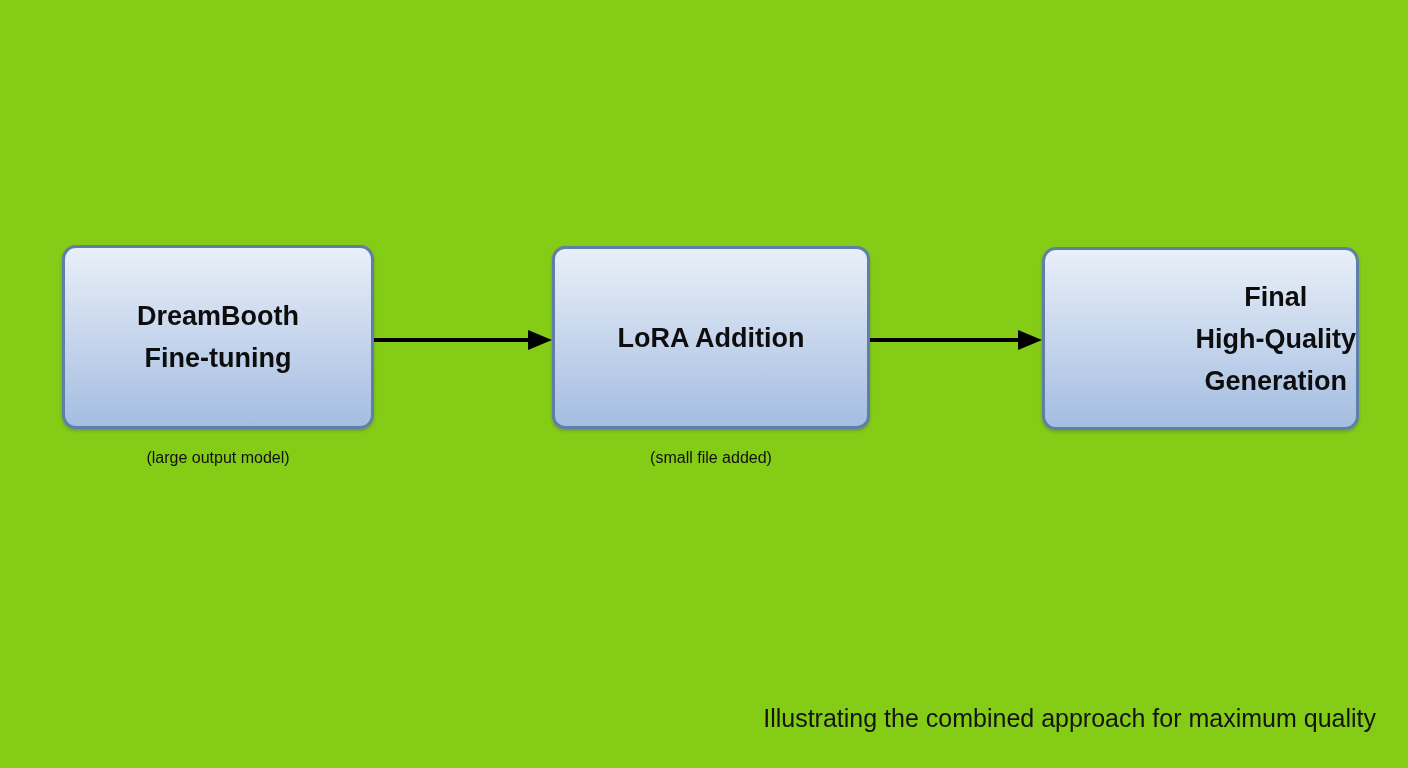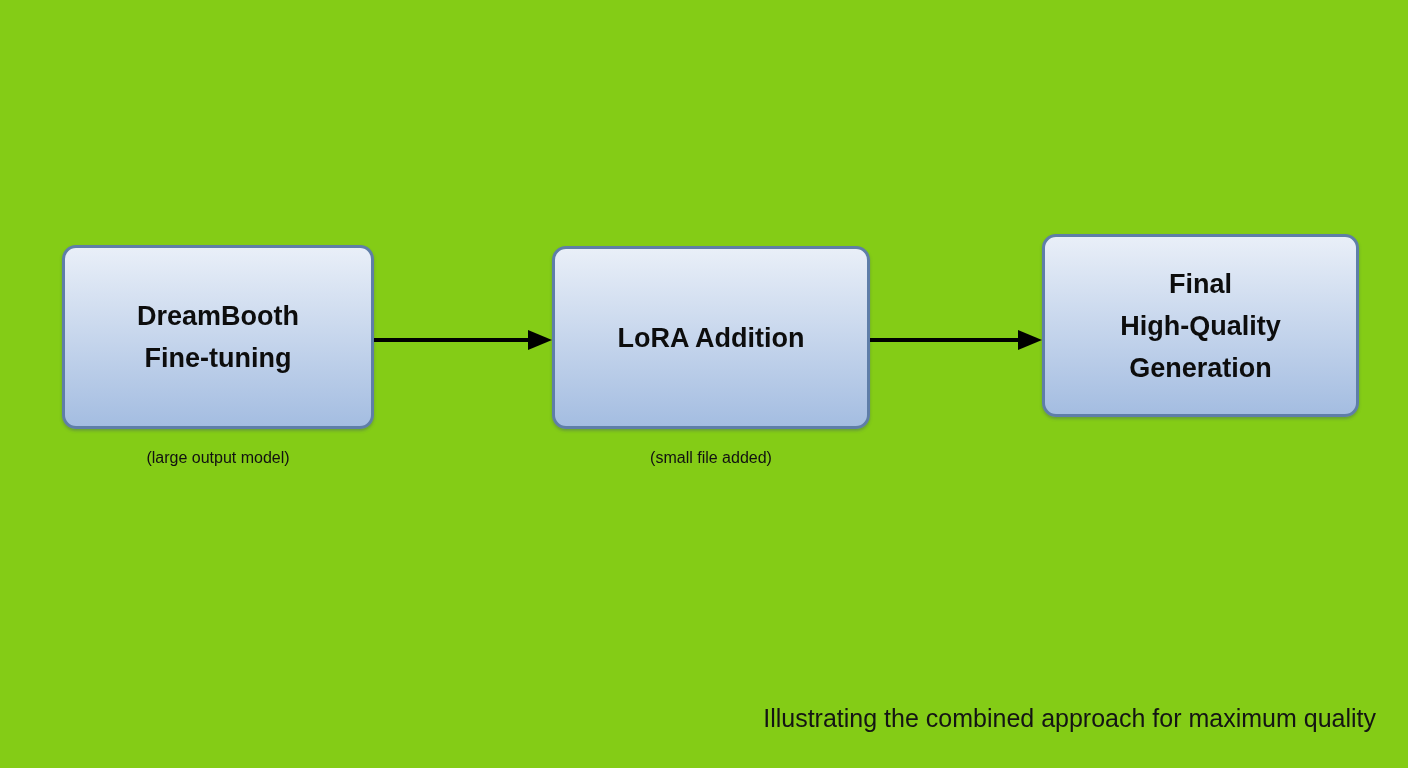--- a/index.html
+++ b/index.html
@@ -30,22 +30,22 @@
   }
   .node-title {
     font-weight: bold;
     font-size: 27px;
     line-height: 42px;
     color: #0d0d0d;
     text-align: center;
     white-space: pre-line;
   }
   #node-1 { left: 62px;   top: 245px; width: 312px; height: 184px; }
-  #node-2 { left: 552px;  top: 246px; width: 318px; height: 183px; }
-  #node-3 { left: 1042px; top: 234px; width: 317px; height: 183px; }
+  #node-2 { left: 552px;  top: 246px; width: 318px; height: 183px; border-radius: 13px; }
+  #node-3 { left: 1042px; top: 247px; width: 317px; height: 183px; justify-content: flex-end; }
 
   .node-caption {
     position: absolute;
     top: 443px;
     font-size: 16px;
     line-height: 30px;
     color: #111111;
     text-align: center;
     white-space: nowrap;
   }

